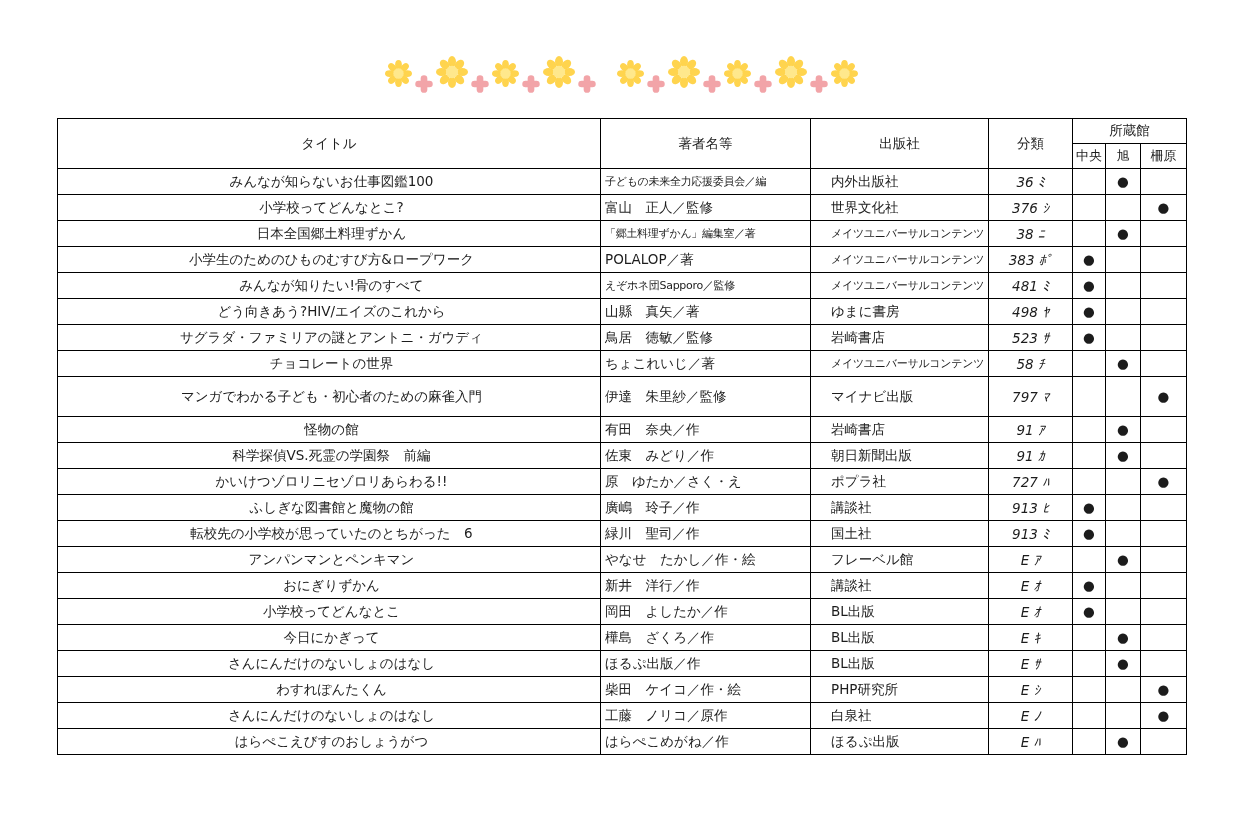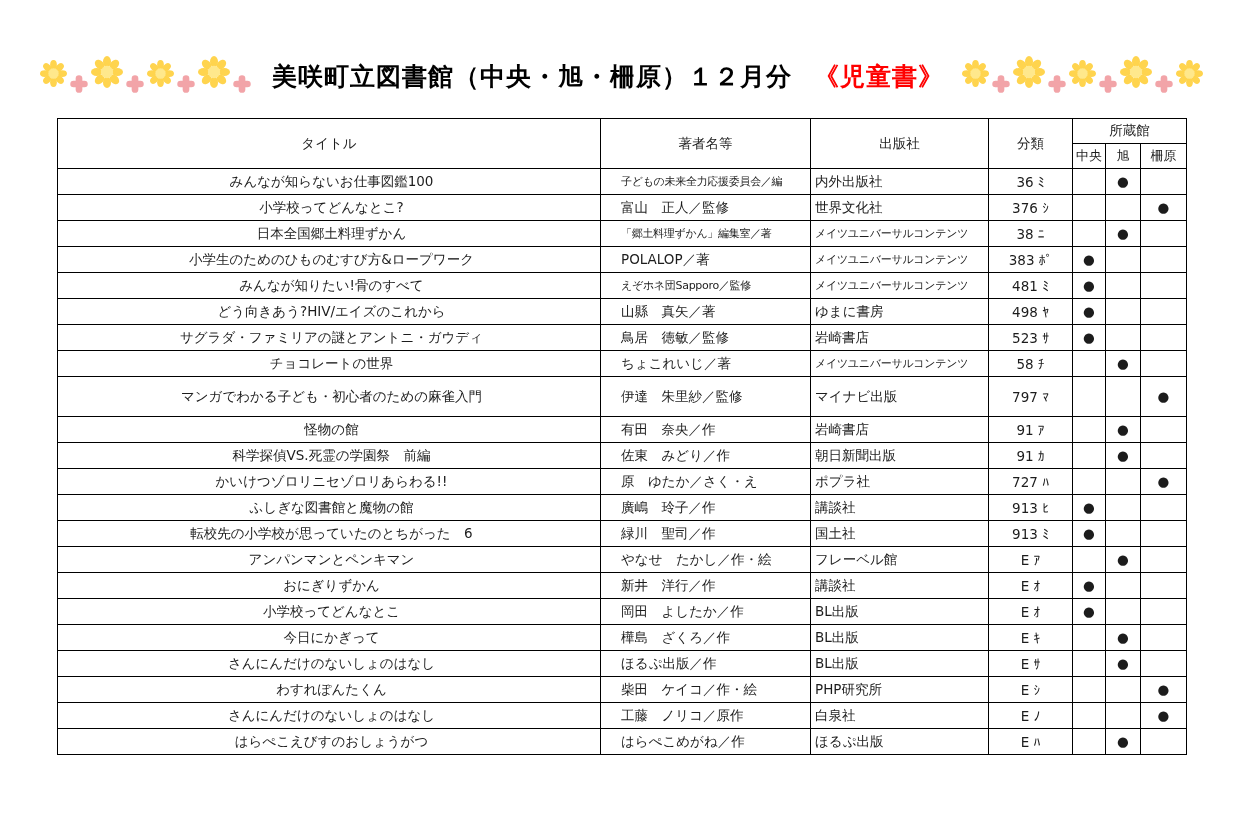--- a/index.html
+++ b/index.html
@@ -55,24 +55,24 @@
   .book-table thead th{
     text-align:center;vertical-align:middle;font-size:13.5px;
   }
   .book-table thead tr.h1 th{height:25px;}
   .book-table thead tr.h2 th{height:25px;font-size:13px;margin-top:24px;}
   .book-table thead{border-bottom:1.5px solid var(--line);}
 
   .book-table tbody td{height:26px;font-size:13.5px;vertical-align:middle;}
   .book-table tbody tr:nth-child(9) td{height:40px;}
   .td-title{text-align:center;padding-left:5px;}
-  .td-author{text-align:left;padding-left:20px;}
-  .td-publisher{text-align:left;padding-left:4px;}
+  .td-author{text-align:left;padding-left:4px;}
+  .td-publisher{text-align:left;padding-left:20px;}
   .td-author.small,.td-publisher.small{font-size:11px;letter-spacing:-0.3px;}
-  .td-class{text-align:center;font-size:13px;}
+  .td-class{text-align:center;font-size:13px;font-style:italic;}
   .td-dot{text-align:center;font-size:14px;line-height:1;}
 </style>
 </head>
 <body>
 
 <div class="page">
 
   <div class="title-bar">
     <span class="flower-strip">
   <span class="flower yellow">
@@ -168,21 +168,20 @@
 
   <span class="flower pink">
           <svg viewBox="0 0 24 24">
     <g fill="var(--flower-pink)">
       <rect x="8" y="1.5" width="8" height="21" rx="4"></rect>
       <rect x="1.5" y="8" width="21" height="8" rx="4"></rect>
     </g>
   </svg>
         </span>
 </span>
-    <span class="doc-title"><span>美咲町立図書館（中央・旭・柵原）１２月分</span><span class="highlight">《児童書》</span></span>
     <span class="flower-strip">
   <span class="flower yellow">
           <svg viewBox="0 0 24 24">
     <g class="petals" fill="var(--flower-yellow)">
       <ellipse cx="12" cy="4.2" rx="3" ry="4.2"></ellipse>
       <ellipse cx="12" cy="19.8" rx="3" ry="4.2"></ellipse>
       <ellipse cx="4.2" cy="12" rx="4.2" ry="3"></ellipse>
       <ellipse cx="19.8" cy="12" rx="4.2" ry="3"></ellipse>
       <ellipse cx="6.5" cy="6.5" rx="3" ry="4.2" transform="rotate(-45 6.5 6.5)"></ellipse>
       <ellipse cx="17.5" cy="17.5" rx="3" ry="4.2" transform="rotate(-45 17.5 17.5)"></ellipse>

